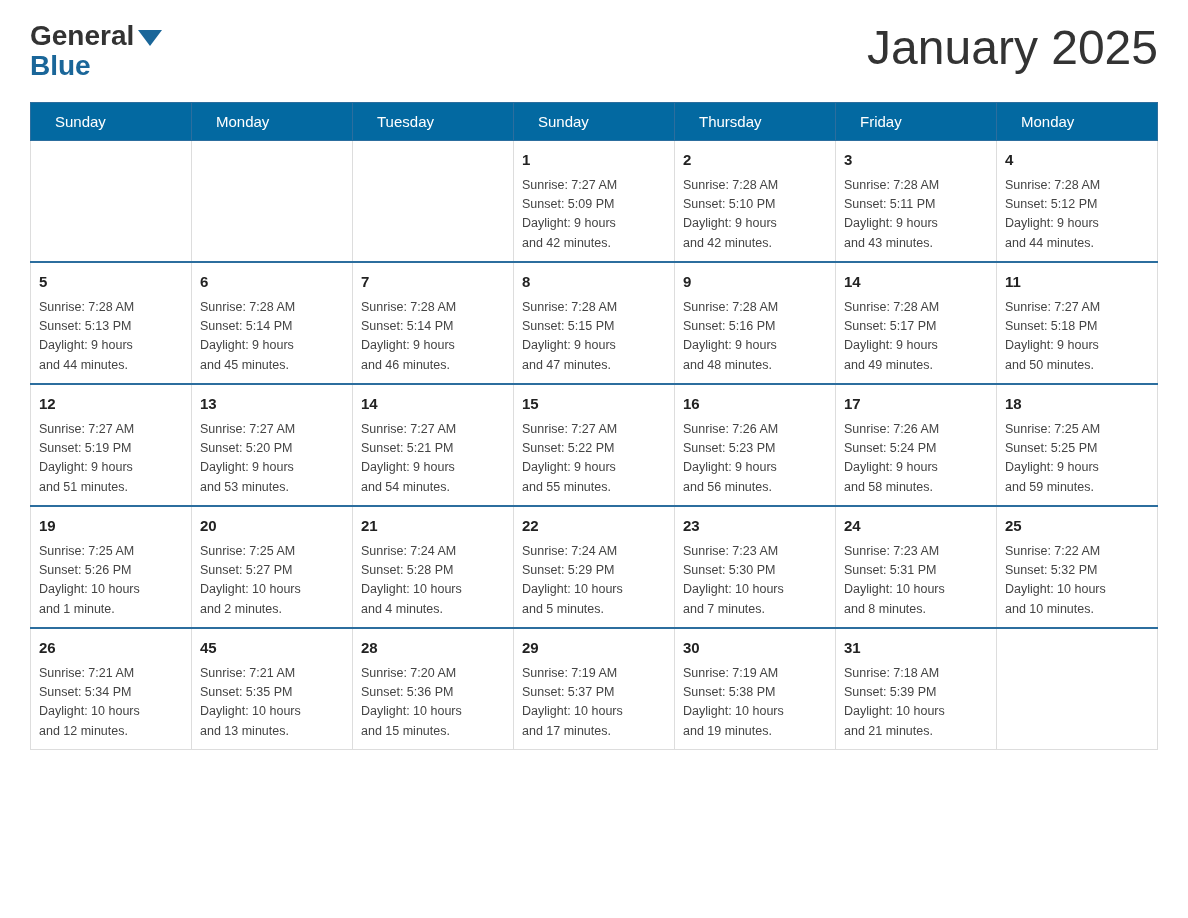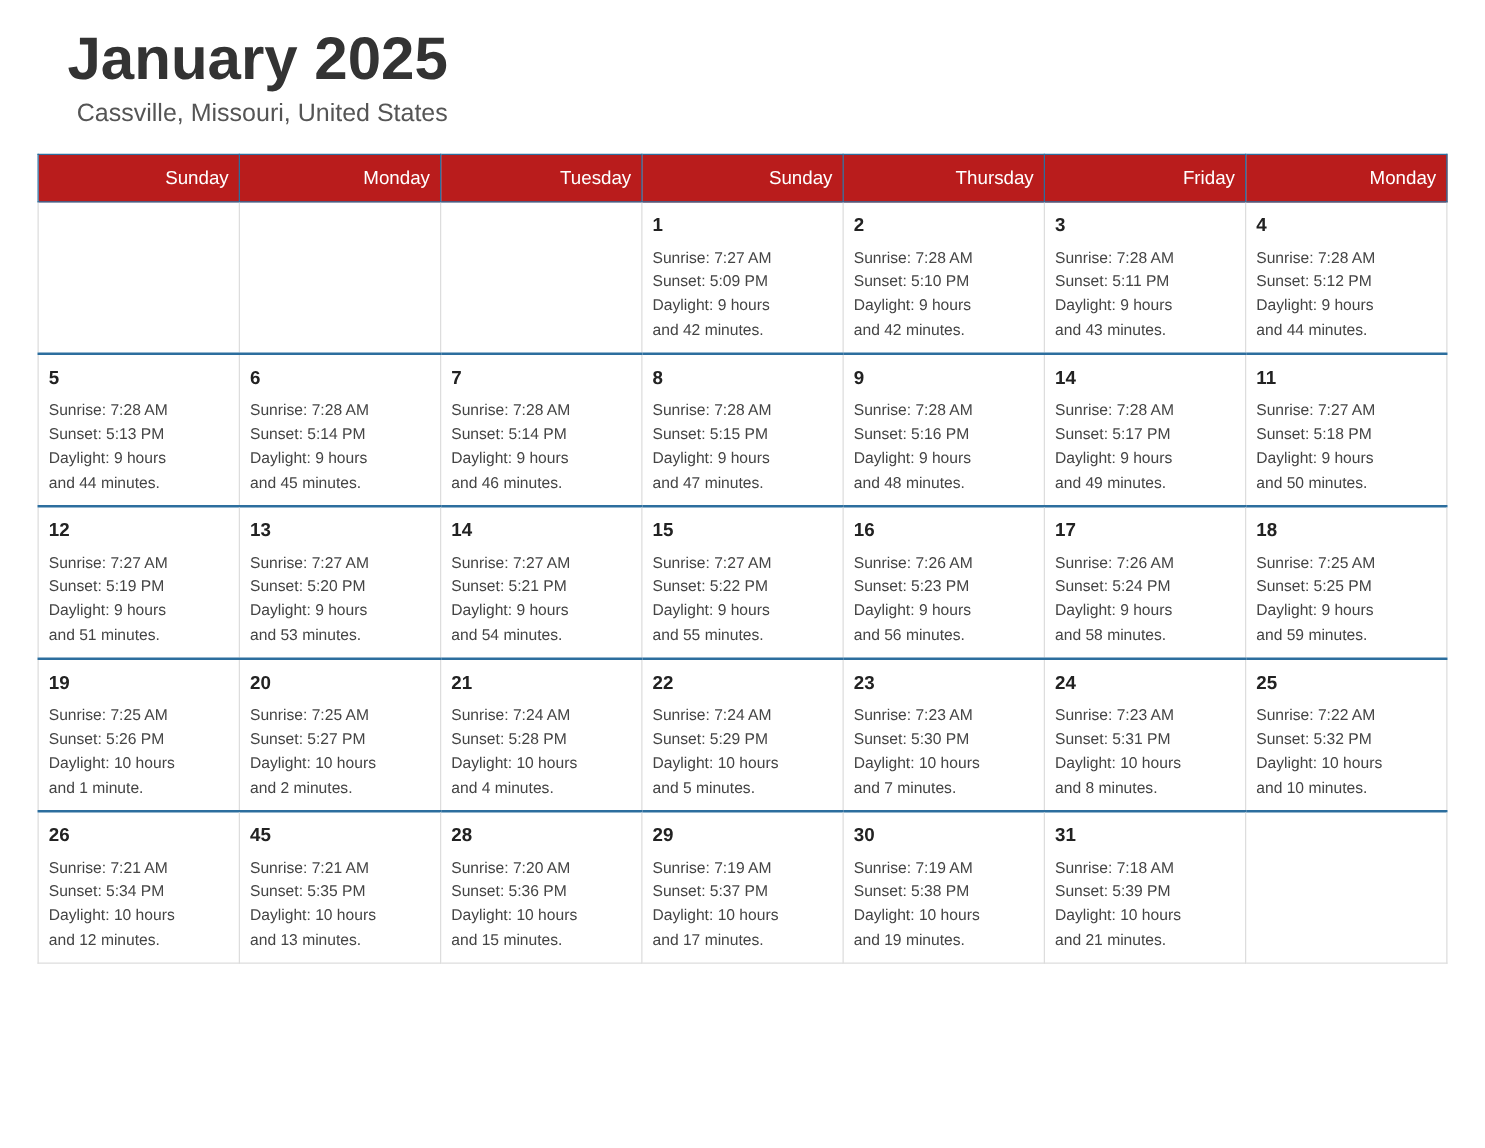--- a/index.html
+++ b/index.html
@@ -44,41 +44,41 @@
       color: #1a6699;
       font-size: 28px;
       font-weight: bold;
       margin-top: -2px;
     }
     .title-section {
       text-align: right;
     }
     .month-title {
       font-size: 48px;
-      font-weight: bold;
+      font-weight: normal;
       color: #333;
       margin-left: 24px;
     }
     .location {
       font-size: 20px;
       color: #555;
       margin-top: 5px;
     }
     .calendar {
       width: 100%;
       border-collapse: collapse;
       border: 1px solid #ccc;
     }
     .calendar th {
-      background-color: #b91c1c;
+      background-color: #0369a1;
       color: #fff;
-      padding: 10px 8px;
+      padding: 10px 24px;
       font-size: 15px;
       font-weight: normal;
-      text-align: right;
+      text-align: left;
       border: 1px solid #2c6e9e;
     }
     .calendar td {
       vertical-align: top;
       padding: 8px;
       border: 1px solid #ddd;
       width: calc(100% / 7);
       min-height: 110px;
       font-size: 13px;
       line-height: 1.5;
@@ -103,23 +103,29 @@
       margin-left: 28px;
     }
     .empty-cell {
       background: #fff;
     }
   </style>
 </head>
 <body>
 
 <div class="header">
+  <div class="logo">
+    <div class="logo-text">
+      <span class="logo-general">General</span>
+      <span class="logo-arrow"></span>
+    </div>
+    <span class="logo-blue">Blue</span>
+  </div>
   <div class="title-section">
     <div class="month-title">January 2025</div>
-    <div class="location">Cassville, Missouri, United States</div>
   </div>
 </div>
 
 <table class="calendar">
   <thead>
     <tr>
     <th>Sunday</th>
         <th>Monday</th>
         <th>Tuesday</th>
         <th>Sunday</th>

